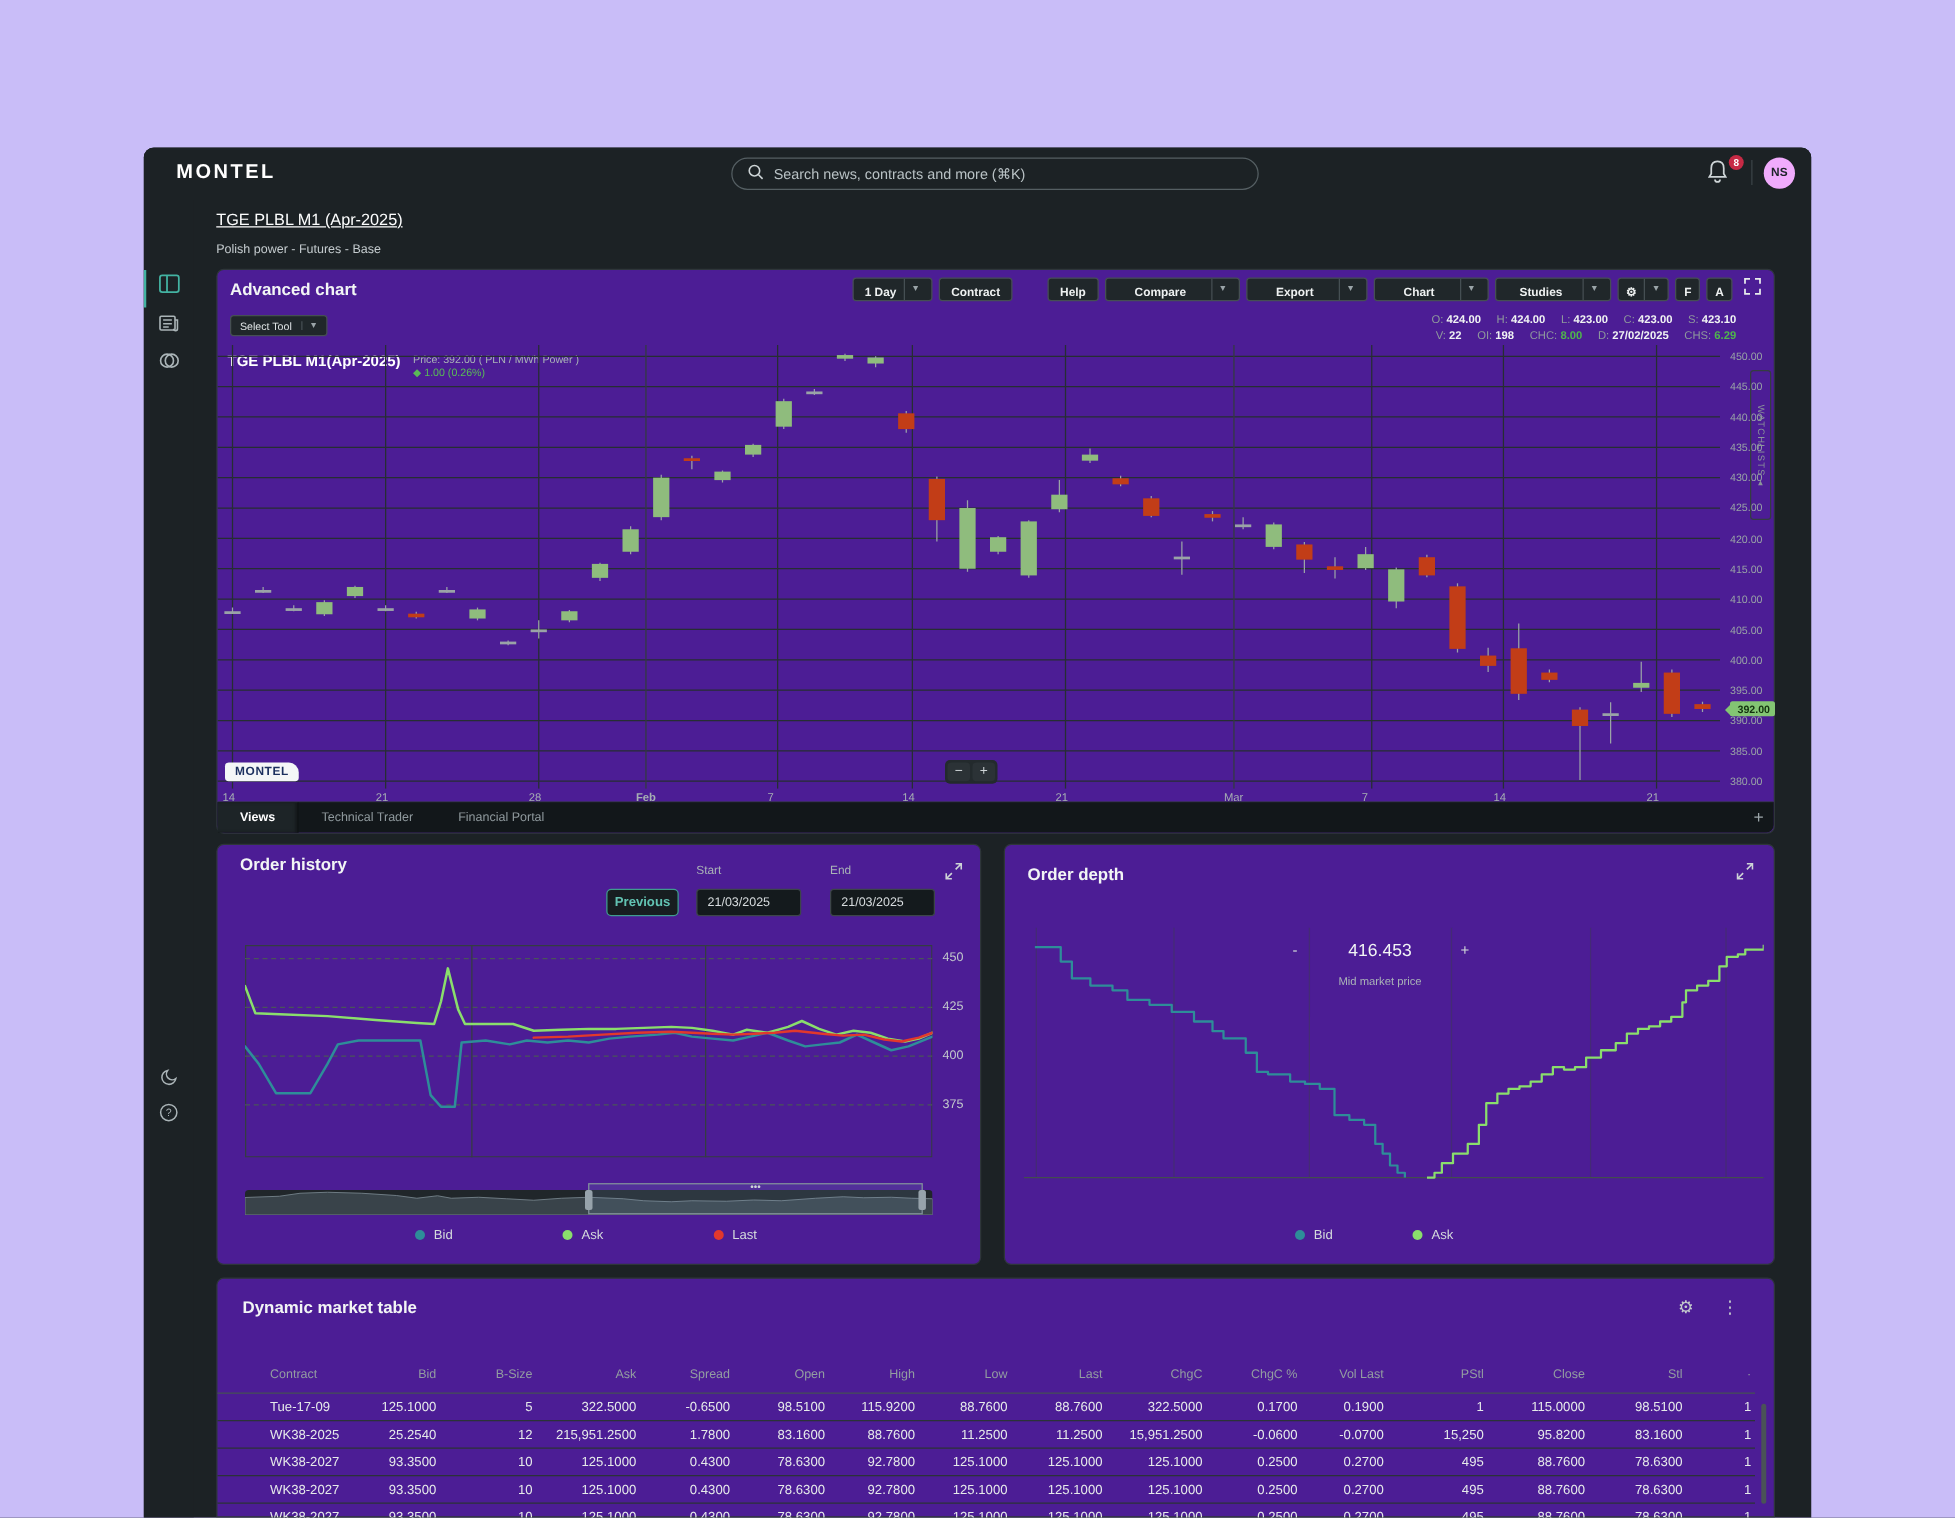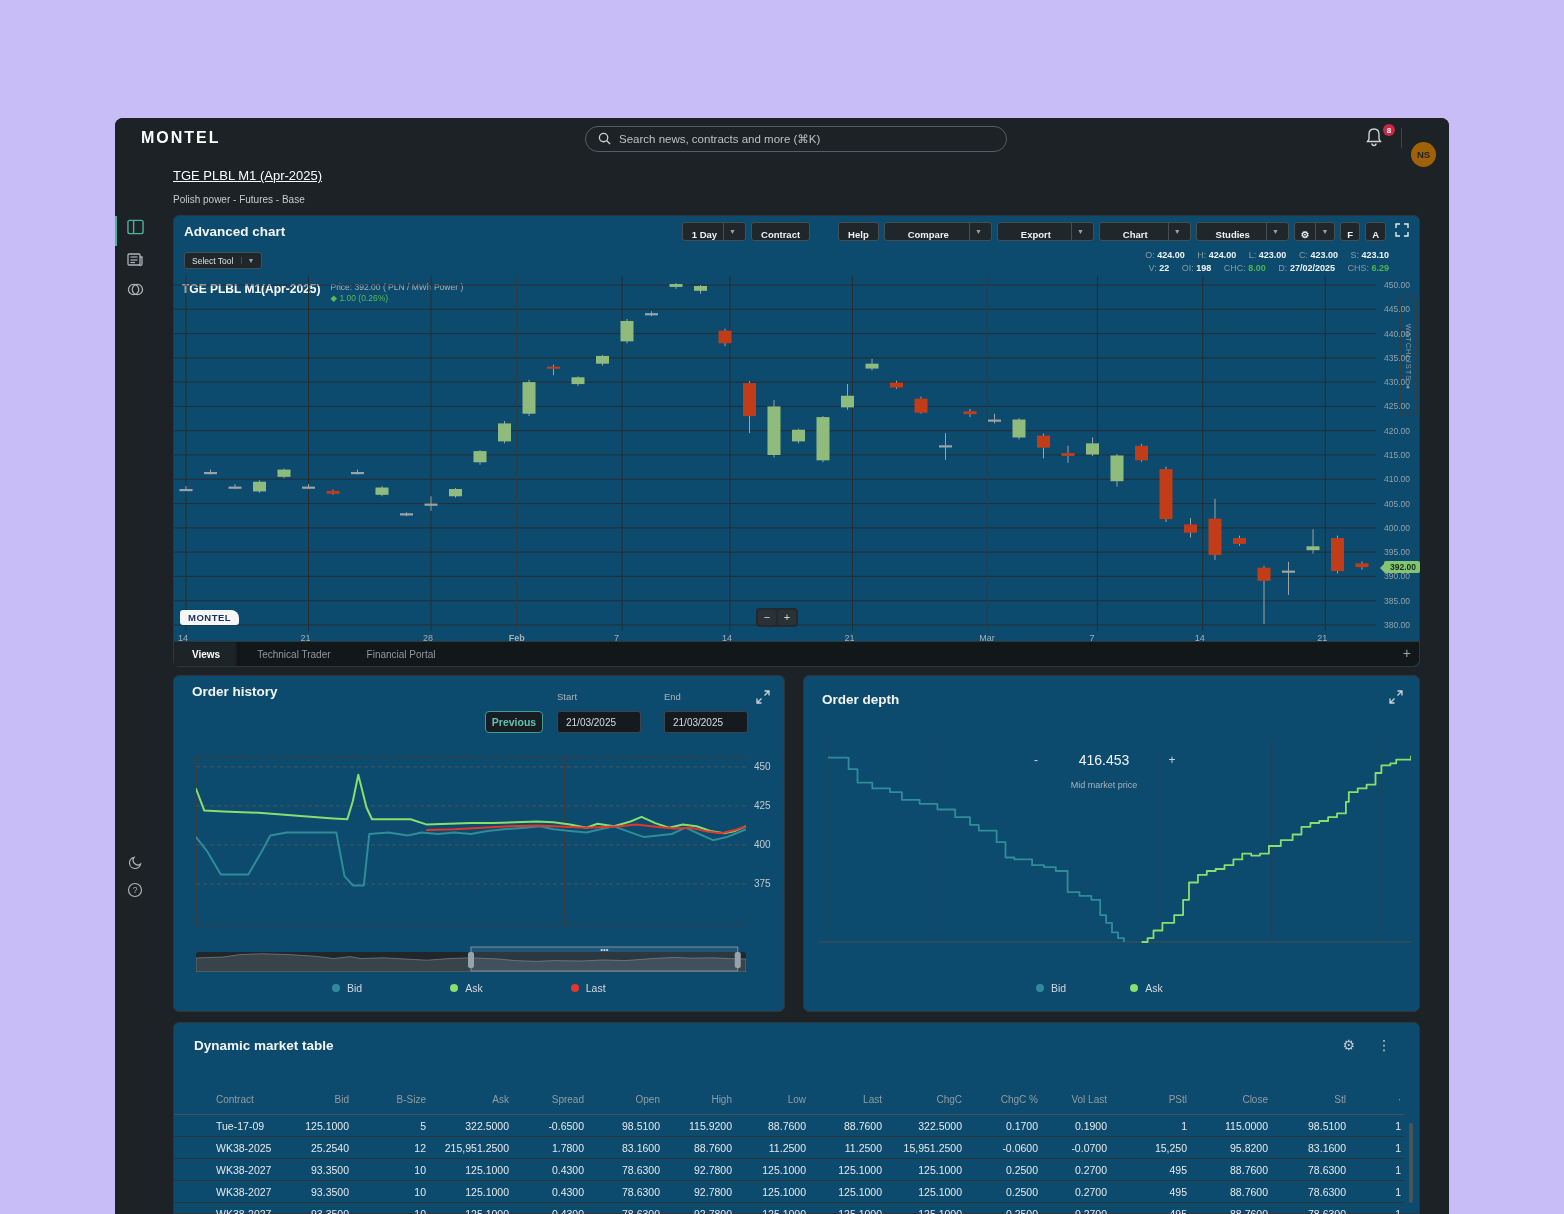--- a/index.html
+++ b/index.html
@@ -6,34 +6,34 @@
   html,body { width:1564px; height:1214px; background:#c9bdf8; font-family:"Liberation Sans", sans-serif; overflow:hidden; }
   .app { position:absolute; left:115px; top:118px; width:1334px; height:1096px; background:#1c2225; border-radius:8px 8px 0 0; overflow:hidden; color:#e8ecec; }
 
   
   .topbar { position:absolute; left:0; top:0; width:100%; height:42px; background:#1c2225; }
   .brand { position:absolute; left:26px; top:11px; font-size:16px; font-weight:bold; letter-spacing:2px; color:#fff; }
   .searchpill { position:absolute; left:470px; top:8px; width:422px; height:26px; border:1px solid #555f63; border-radius:14px; display:flex; align-items:center; padding:0 12px; gap:8px; color:#b9c2c5; font-size:11.5px; background:#1c2225; }
   .bellwrap { position:absolute; left:1250px; top:9px; width:26px; height:24px; }
   .badge { position:absolute; right:-4px; top:-3px; background:#c62a45; color:#fff; border-radius:8px; font-size:8px; width:12px; height:12px; display:flex; align-items:center; justify-content:center; font-weight:bold; }
   .tb-divider { position:absolute; left:1286px; top:10px; width:1px; height:20px; background:#3a4347; }
-  .avatar { position:absolute; left:1296px; top:24px; width:25px; height:25px; border-radius:50%; background:#a16207; color:#1d2428; font-size:9.5px; font-weight:bold; display:flex; align-items:center; justify-content:center; }
+  .avatar { position:absolute; left:1296px; top:8px; width:25px; height:25px; border-radius:50%; background:#f0abfc; color:#1d2428; font-size:9.5px; font-weight:bold; display:flex; align-items:center; justify-content:center; }
 
   
   .sidebar { position:absolute; left:0; top:42px; width:40px; bottom:0; background:#1c2225; }
   .side-ic { position:absolute; left:9px; width:22px; height:22px; display:flex; align-items:center; justify-content:center; color:#aab4b7; }
   .side-ic.active { color:#43b3a2; }
   .active-bar { position:absolute; left:0; top:56px; width:2px; height:30px; background:#43b3a2; }
 
   
   .pg-title { position:absolute; left:58px; top:50px; font-size:13px; color:#fdfefe;text-decoration:underline; }
   .pg-sub { position:absolute; left:58px; top:76px; font-size:10px; color:#c4cbce; }
 
   
-  .panel { position:absolute; background:#0c4a6e; border:1px solid #2e363a; border-radius:6px; }
+  .panel { position:absolute; background:#4c1d95; border:1px solid #2e363a; border-radius:6px; }
   #chart-panel { left:58px; top:97px; width:1247px; height:452px; }
   #oh-panel { left:58px; top:557px; width:612px; height:337px; }
   #od-panel { left:688px; top:557px; width:617px; height:337px; }
   #table-panel { left:58px; top:904px; width:1247px; height:192px; border-radius:6px 6px 0 0; }
 
   .panel-title { position:absolute; font-size:13.5px; font-weight:bold; color:#f2f5f5; }
 
   
   .ctoolbar { position:absolute; right:10px; top:6px; display:flex; gap:5px; align-items:center; }
   .tbtn { height:19px; background:#20272a; border:1px solid #454f53; border-radius:3px; color:#eef1f1; font-size:9.5px; font-weight:bold; display:flex; align-items:flex-end; padding:0 9px; white-space:nowrap; }

